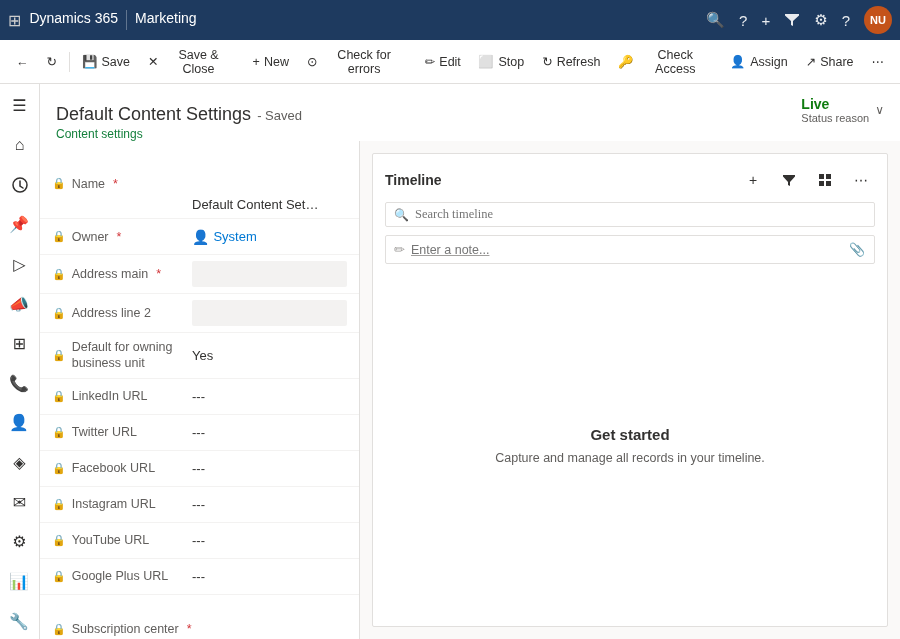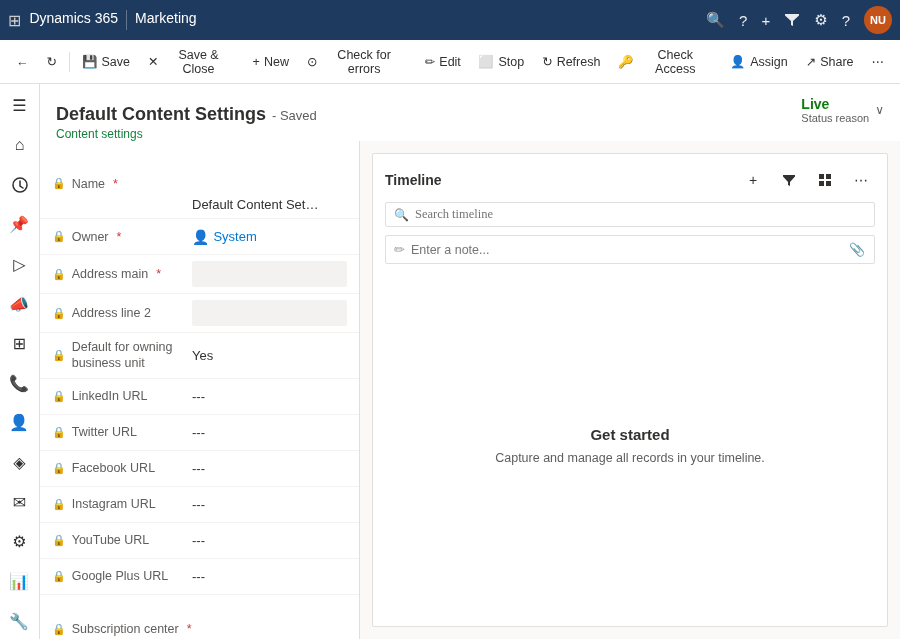--- a/index.html
+++ b/index.html
@@ -81,21 +81,21 @@
     .page-header {
       padding: 12px 16px 0 16px;
       background: #fff;
     }
     .page-title-row {
       display: flex;
       align-items: flex-start;
       justify-content: space-between;
     }
     .page-title {
-      font-size: 18px; font-weight: 700; color: #323130;
+      font-size: 18px; font-weight: 400; color: #323130;
     }
     .page-subtitle {
       font-size: 12px; color: #15803d; margin-top: 2px;
     }
     .status-area {
       display: flex; align-items: center; gap: 6px;
       cursor: pointer;
     }
     .status-live {
       font-size: 14px; font-weight: 600; color: #107c10;
@@ -211,21 +211,21 @@
       flex: 1; background: transparent; font-family: Liberation Serif, serif;
     }
     .timeline-note-row {
       display: flex; align-items: center;
       border: 1px solid #e1dfdd; border-radius: 2px;
       padding: 6px 8px; gap: 6px; background: #fff;
       margin-bottom: 12px;
     }
     .timeline-note-row input {
       border: none; outline: none; font-size: 12.5px; color: #a19f9d;
-      flex: 1; background: transparent;
+      flex: 1; background: transparent; text-decoration: underline;
     }
     .timeline-empty {
       display: flex; flex-direction: column;
       align-items: center; justify-content: center;
       flex: 1; gap: 8px;
     }
     .timeline-empty-title { font-size: 15px; font-weight: 600; color: #323130; }
     .timeline-empty-sub { font-size: 12.5px; color: #605e5c; }
 
     .timeline-panel {

